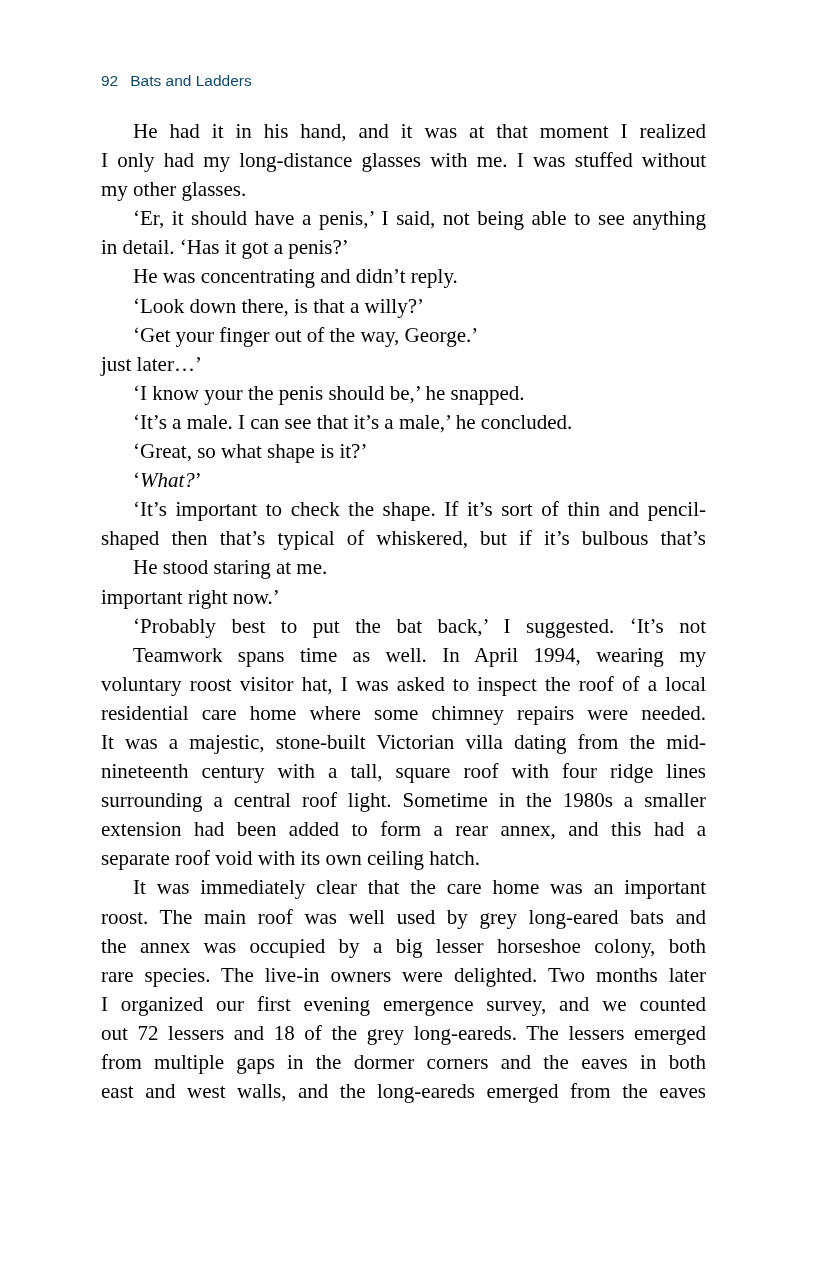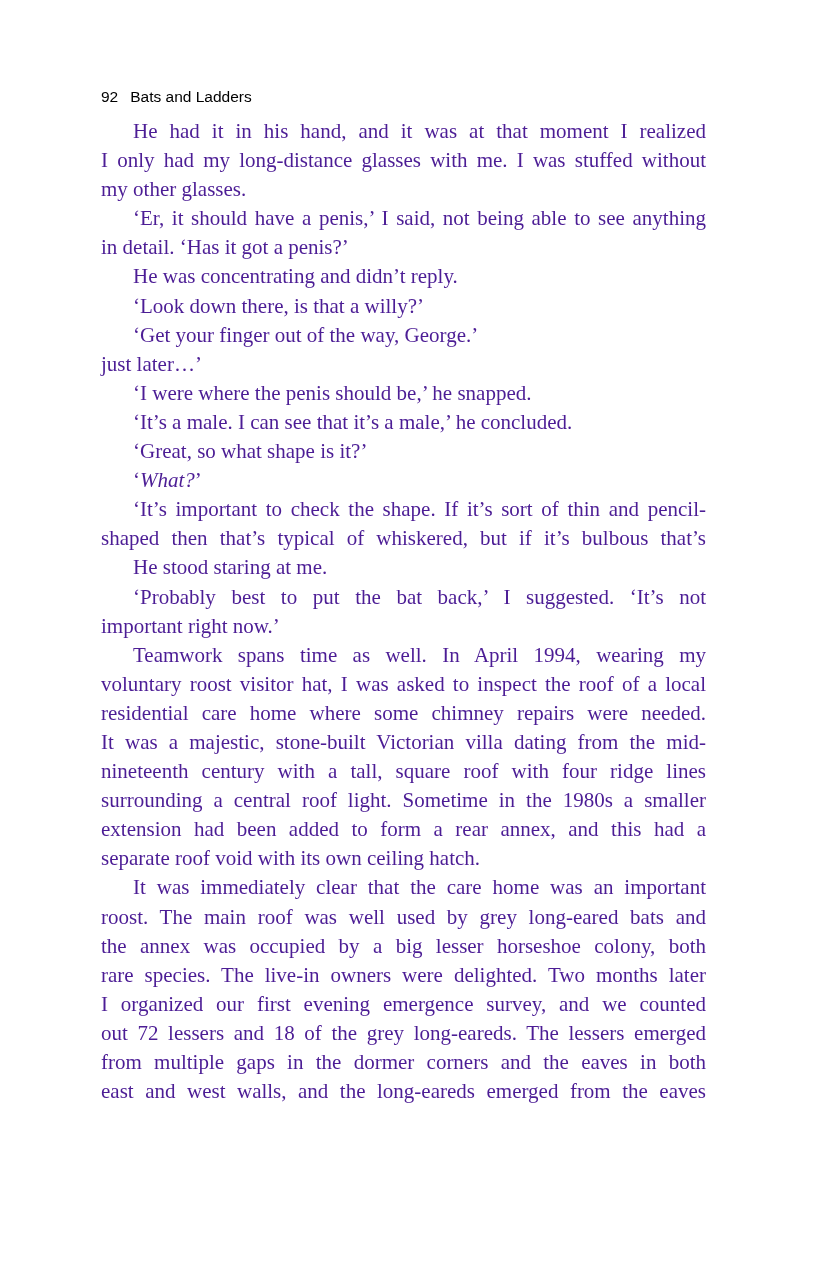--- a/index.html
+++ b/index.html
@@ -1,27 +1,27 @@
 <!DOCTYPE html>
 <html><head>
 <meta charset="utf-8">
 <style>
   html, body { margin: 0; padding: 0; background: #ffffff; }
   body { width: 818px; height: 1280px; position: relative; overflow: hidden; }
   .page { position: absolute; left: 0; top: 0; width: 818px; height: 1280px; background: #ffffff; }
   .running-head {
-    position: absolute; left: 101px; top: 88px;
+    position: absolute; left: 101px; top: 72px;
     font-family: "Liberation Sans", "DejaVu Sans", sans-serif;
-    font-size: 15.5px; color: #000000; white-space: nowrap;
+    font-size: 15.5px; color: #0c4a6e; white-space: nowrap;
   }
   .running-head .pg { margin-right: 12px; }
   .body {
     position: absolute; left: 101px; top: 117px; width: 605px;
     font-family: "Liberation Serif", "DejaVu Serif", serif;
-    font-size: 21px; line-height: 29.1px; color: #4c1d95;
+    font-size: 21px; line-height: 29.1px; color: #000000;
   }
   .ln { display: block; height: 29.1px; white-space: nowrap; text-align: justify; text-align-last: justify; }
   .ln.last { text-align-last: left; }
   .ln.ind { padding-left: 32px; }
 </style>
 </head>
 <body>
 
 <div class="page">
   <div class="running-head">
@@ -30,29 +30,29 @@
   <div class="body" id="body-text">
       <span class="ln ind">He had it in his hand, and it was at that moment I realized</span>
       <span class="ln">I only had my long-distance glasses with me. I was stuffed without</span>
       <span class="ln last">my other glasses.</span>
       <span class="ln ind">‘Er, it should have a penis,’ I said, not being able to see anything</span>
       <span class="ln last">in detail. ‘Has it got a penis?’</span>
       <span class="ln ind last">He was concentrating and didn’t reply.</span>
       <span class="ln ind last">‘Look down there, is that a willy?’</span>
       <span class="ln ind last">‘Get your finger out of the way, George.’</span>
       <span class="ln last">just later…’</span>
-      <span class="ln ind last">‘I were where the penis should be,’ he snapped.</span>
+      <span class="ln ind last">‘I know your the penis should be,’ he snapped.</span>
       <span class="ln ind last">‘It’s a male. I can see that it’s a male,’ he concluded.</span>
       <span class="ln ind last">‘Great, so what shape is it?’</span>
       <span class="ln ind last">‘<i>What?</i>’</span>
       <span class="ln ind">‘It’s important to check the shape. If it’s sort of thin and pencil-</span>
       <span class="ln">shaped then that’s typical of whiskered, but if it’s bulbous that’s</span>
       <span class="ln ind last">He stood staring at me.</span>
+      <span class="ln last">important right now.’</span>
       <span class="ln ind">‘Probably best to put the bat back,’ I suggested. ‘It’s not</span>
-      <span class="ln last">important right now.’</span>
       <span class="ln ind">Teamwork spans time as well. In April 1994, wearing my</span>
       <span class="ln">voluntary roost visitor hat, I was asked to inspect the roof of a local</span>
       <span class="ln">residential care home where some chimney repairs were needed.</span>
       <span class="ln">It was a majestic, stone-built Victorian villa dating from the mid-</span>
       <span class="ln">nineteenth century with a tall, square roof with four ridge lines</span>
       <span class="ln">surrounding a central roof light. Sometime in the 1980s a smaller</span>
       <span class="ln">extension had been added to form a rear annex, and this had a</span>
       <span class="ln last">separate roof void with its own ceiling hatch.</span>
       <span class="ln ind">It was immediately clear that the care home was an important</span>
       <span class="ln">roost. The main roof was well used by grey long-eared bats and</span>

